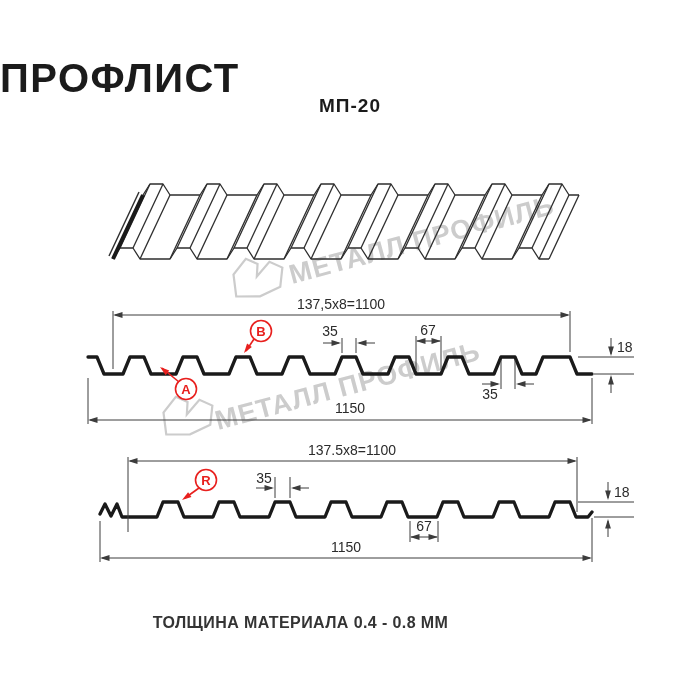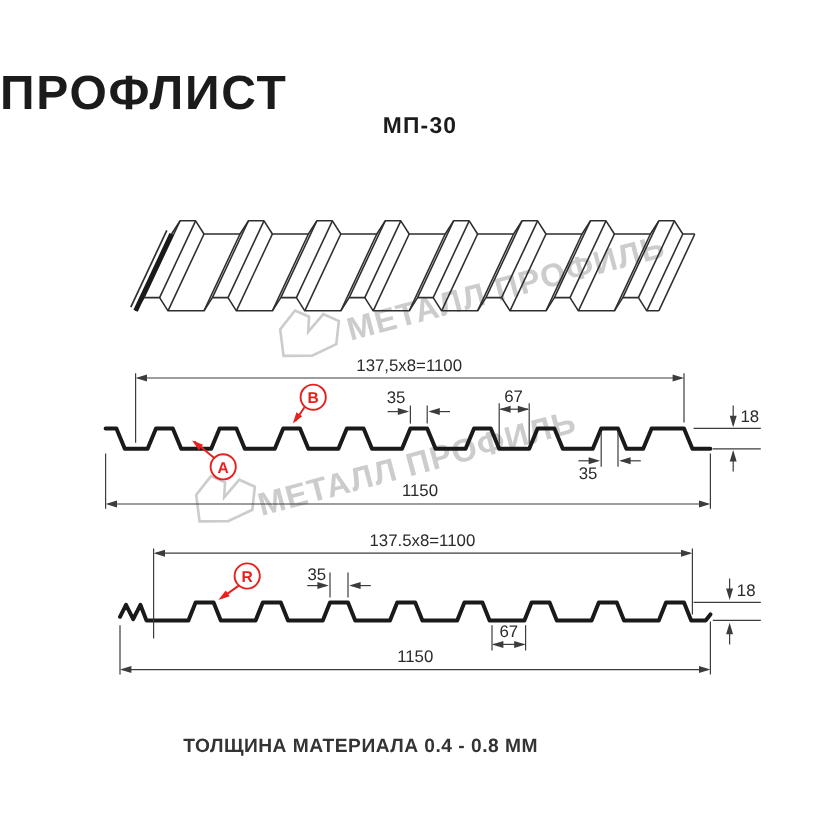--- a/index.html
+++ b/index.html
@@ -16,21 +16,21 @@
   .wm-text{font-family:"Liberation Sans",sans-serif;font-size:27px;font-weight:700;fill:#cccccc;letter-spacing:1px;}
   .thick{stroke:#1a1a1a;stroke-width:3.3;fill:none;stroke-linejoin:round;stroke-linecap:round;}
   .thin{stroke:#3c3c3c;stroke-width:1;fill:none;}
   .sheet{stroke:#2e2e2e;stroke-width:1.3;fill:none;stroke-linejoin:round;}
   .redline{stroke:#e8201e;stroke-width:1.6;fill:none;}
 </style>
 </head>
 <body>
 
 <div class="title">ПРОФЛИСТ</div>
-<div class="subtitle">МП-30</div>
+<div class="subtitle">МП-20</div>
 
 <svg width="700" height="700" viewBox="0 0 700 700">
 
   <g transform="translate(226,262) rotate(-15)" stroke="#cccccc" stroke-width="2.2" fill="none">
     <path d="M1,36 L4,14 L20,2 L30,10 L26,22 L42,11 L53,20 L46,38 L24,42 Z"></path>
   </g>
   <g transform="translate(292,284) rotate(-15)">
     <text class="wm-text">МЕТАЛЛ ПРОФИЛЬ</text>
   </g>
 

